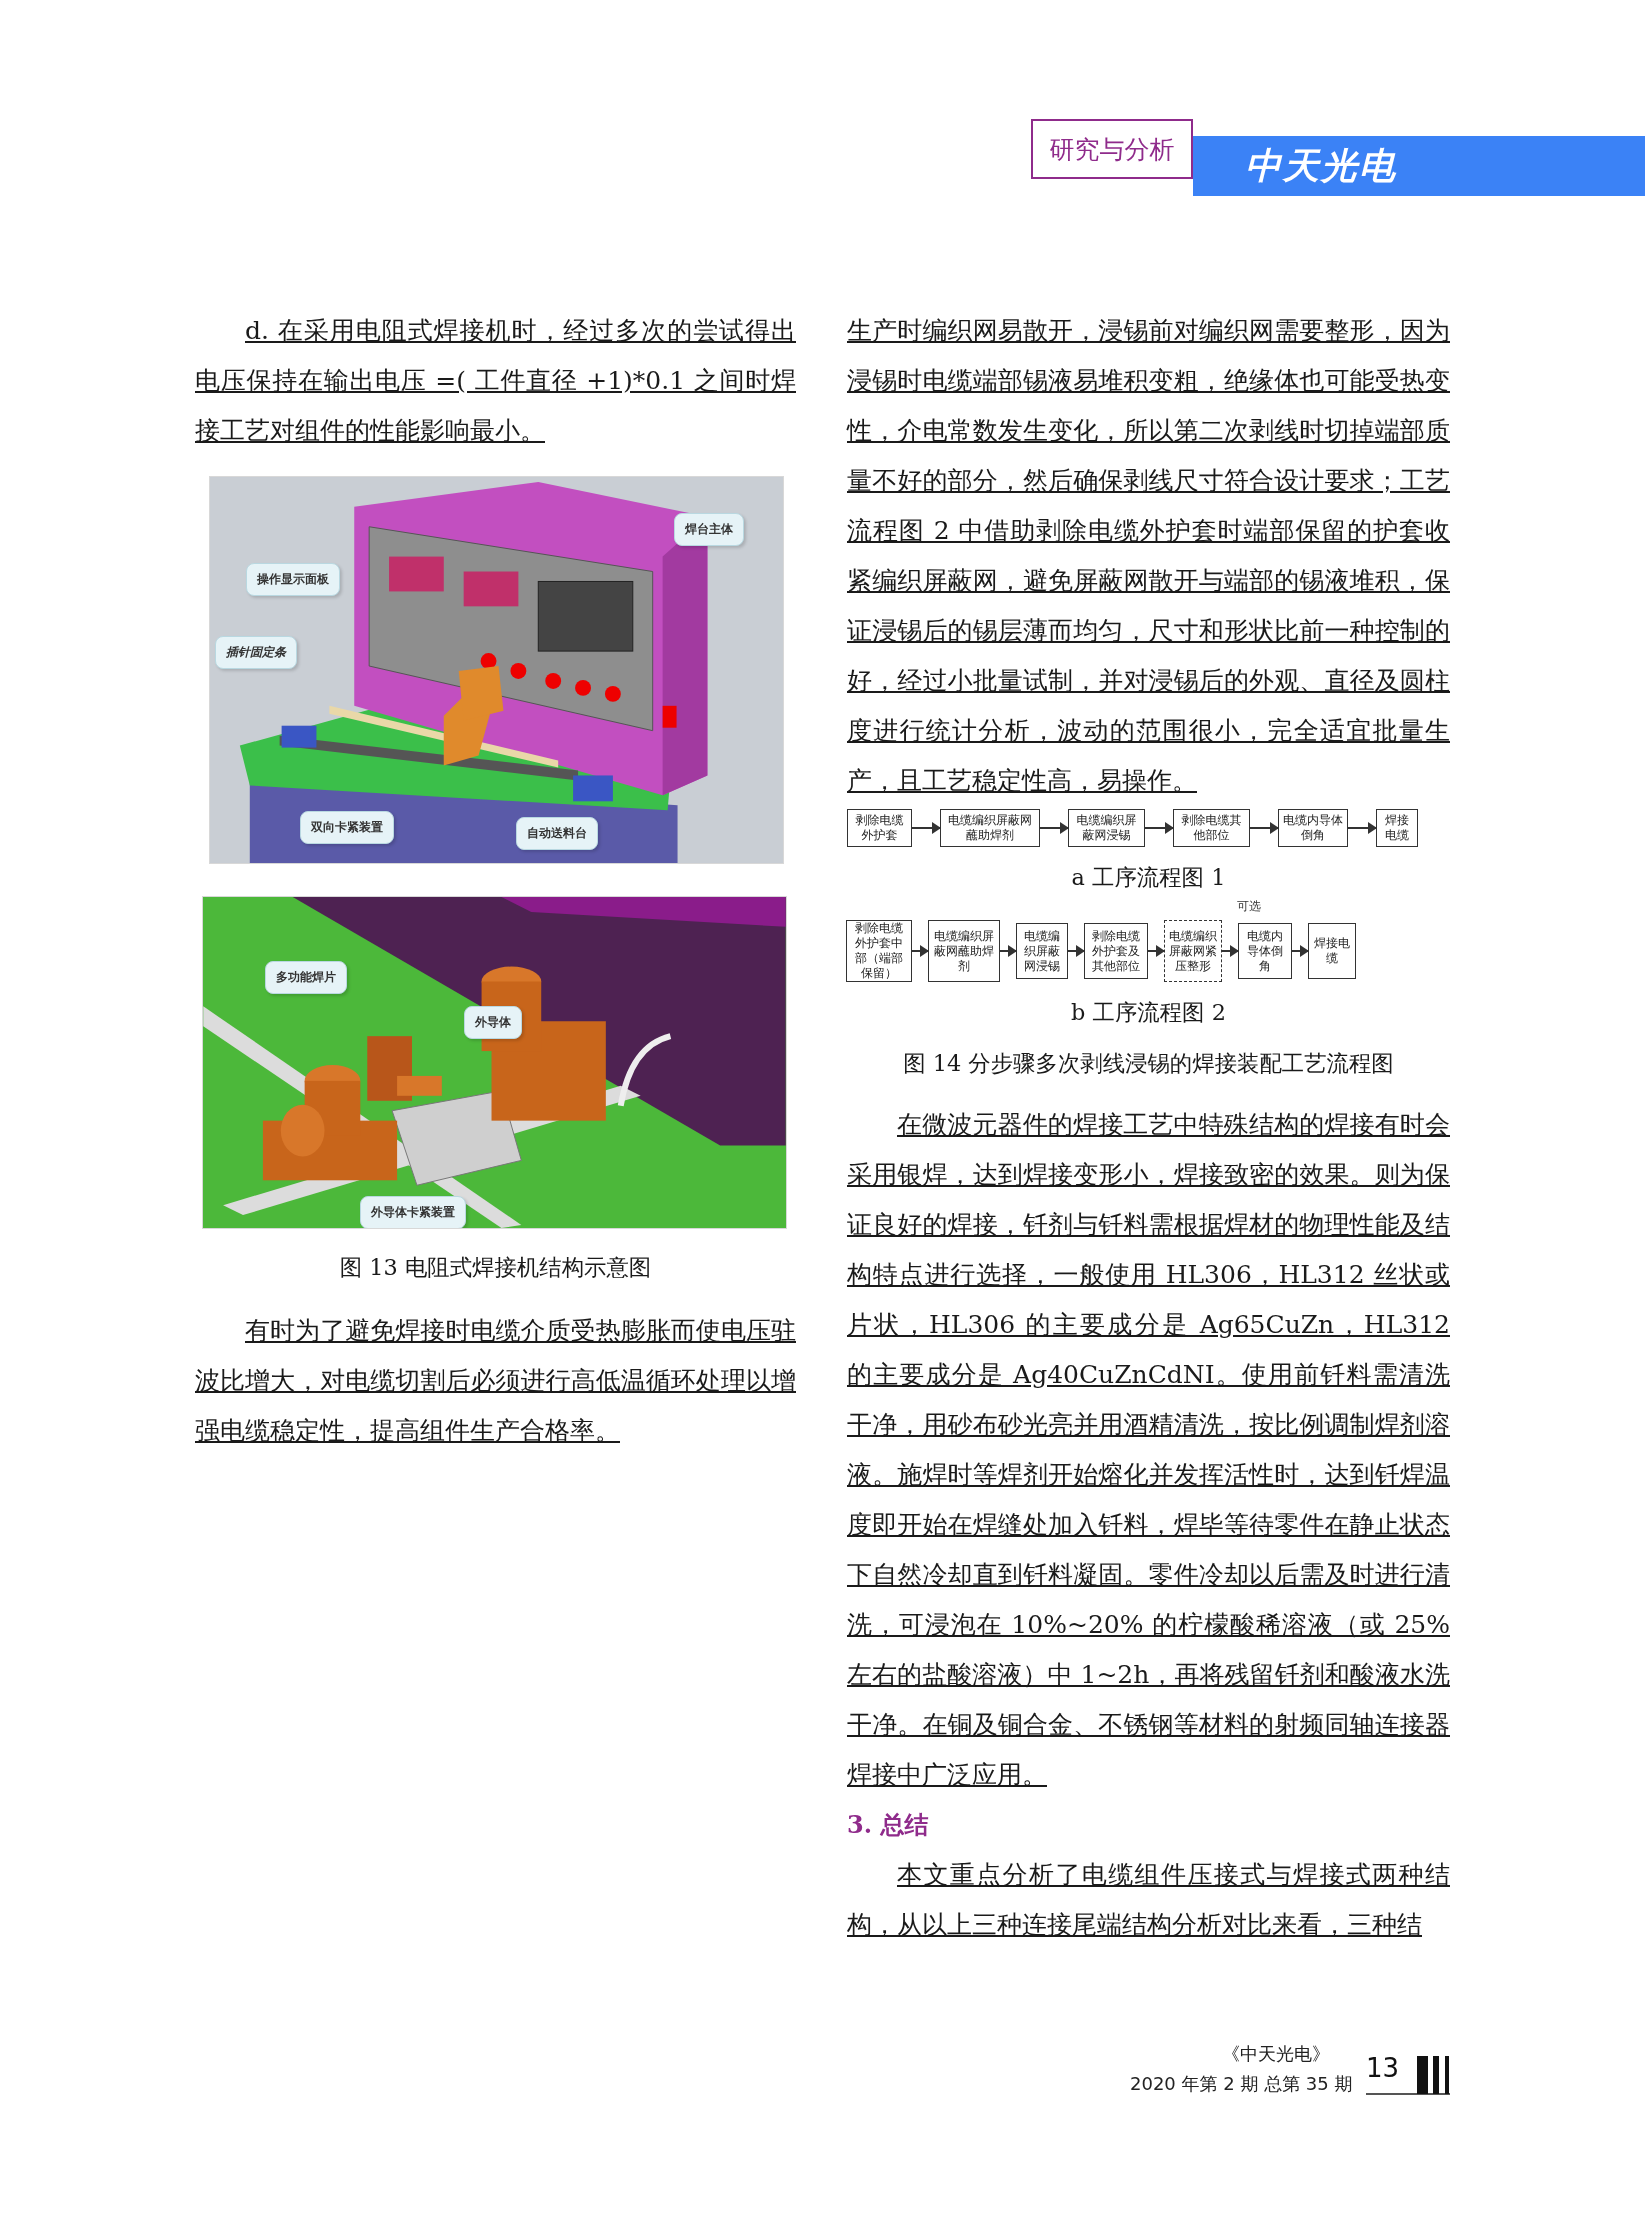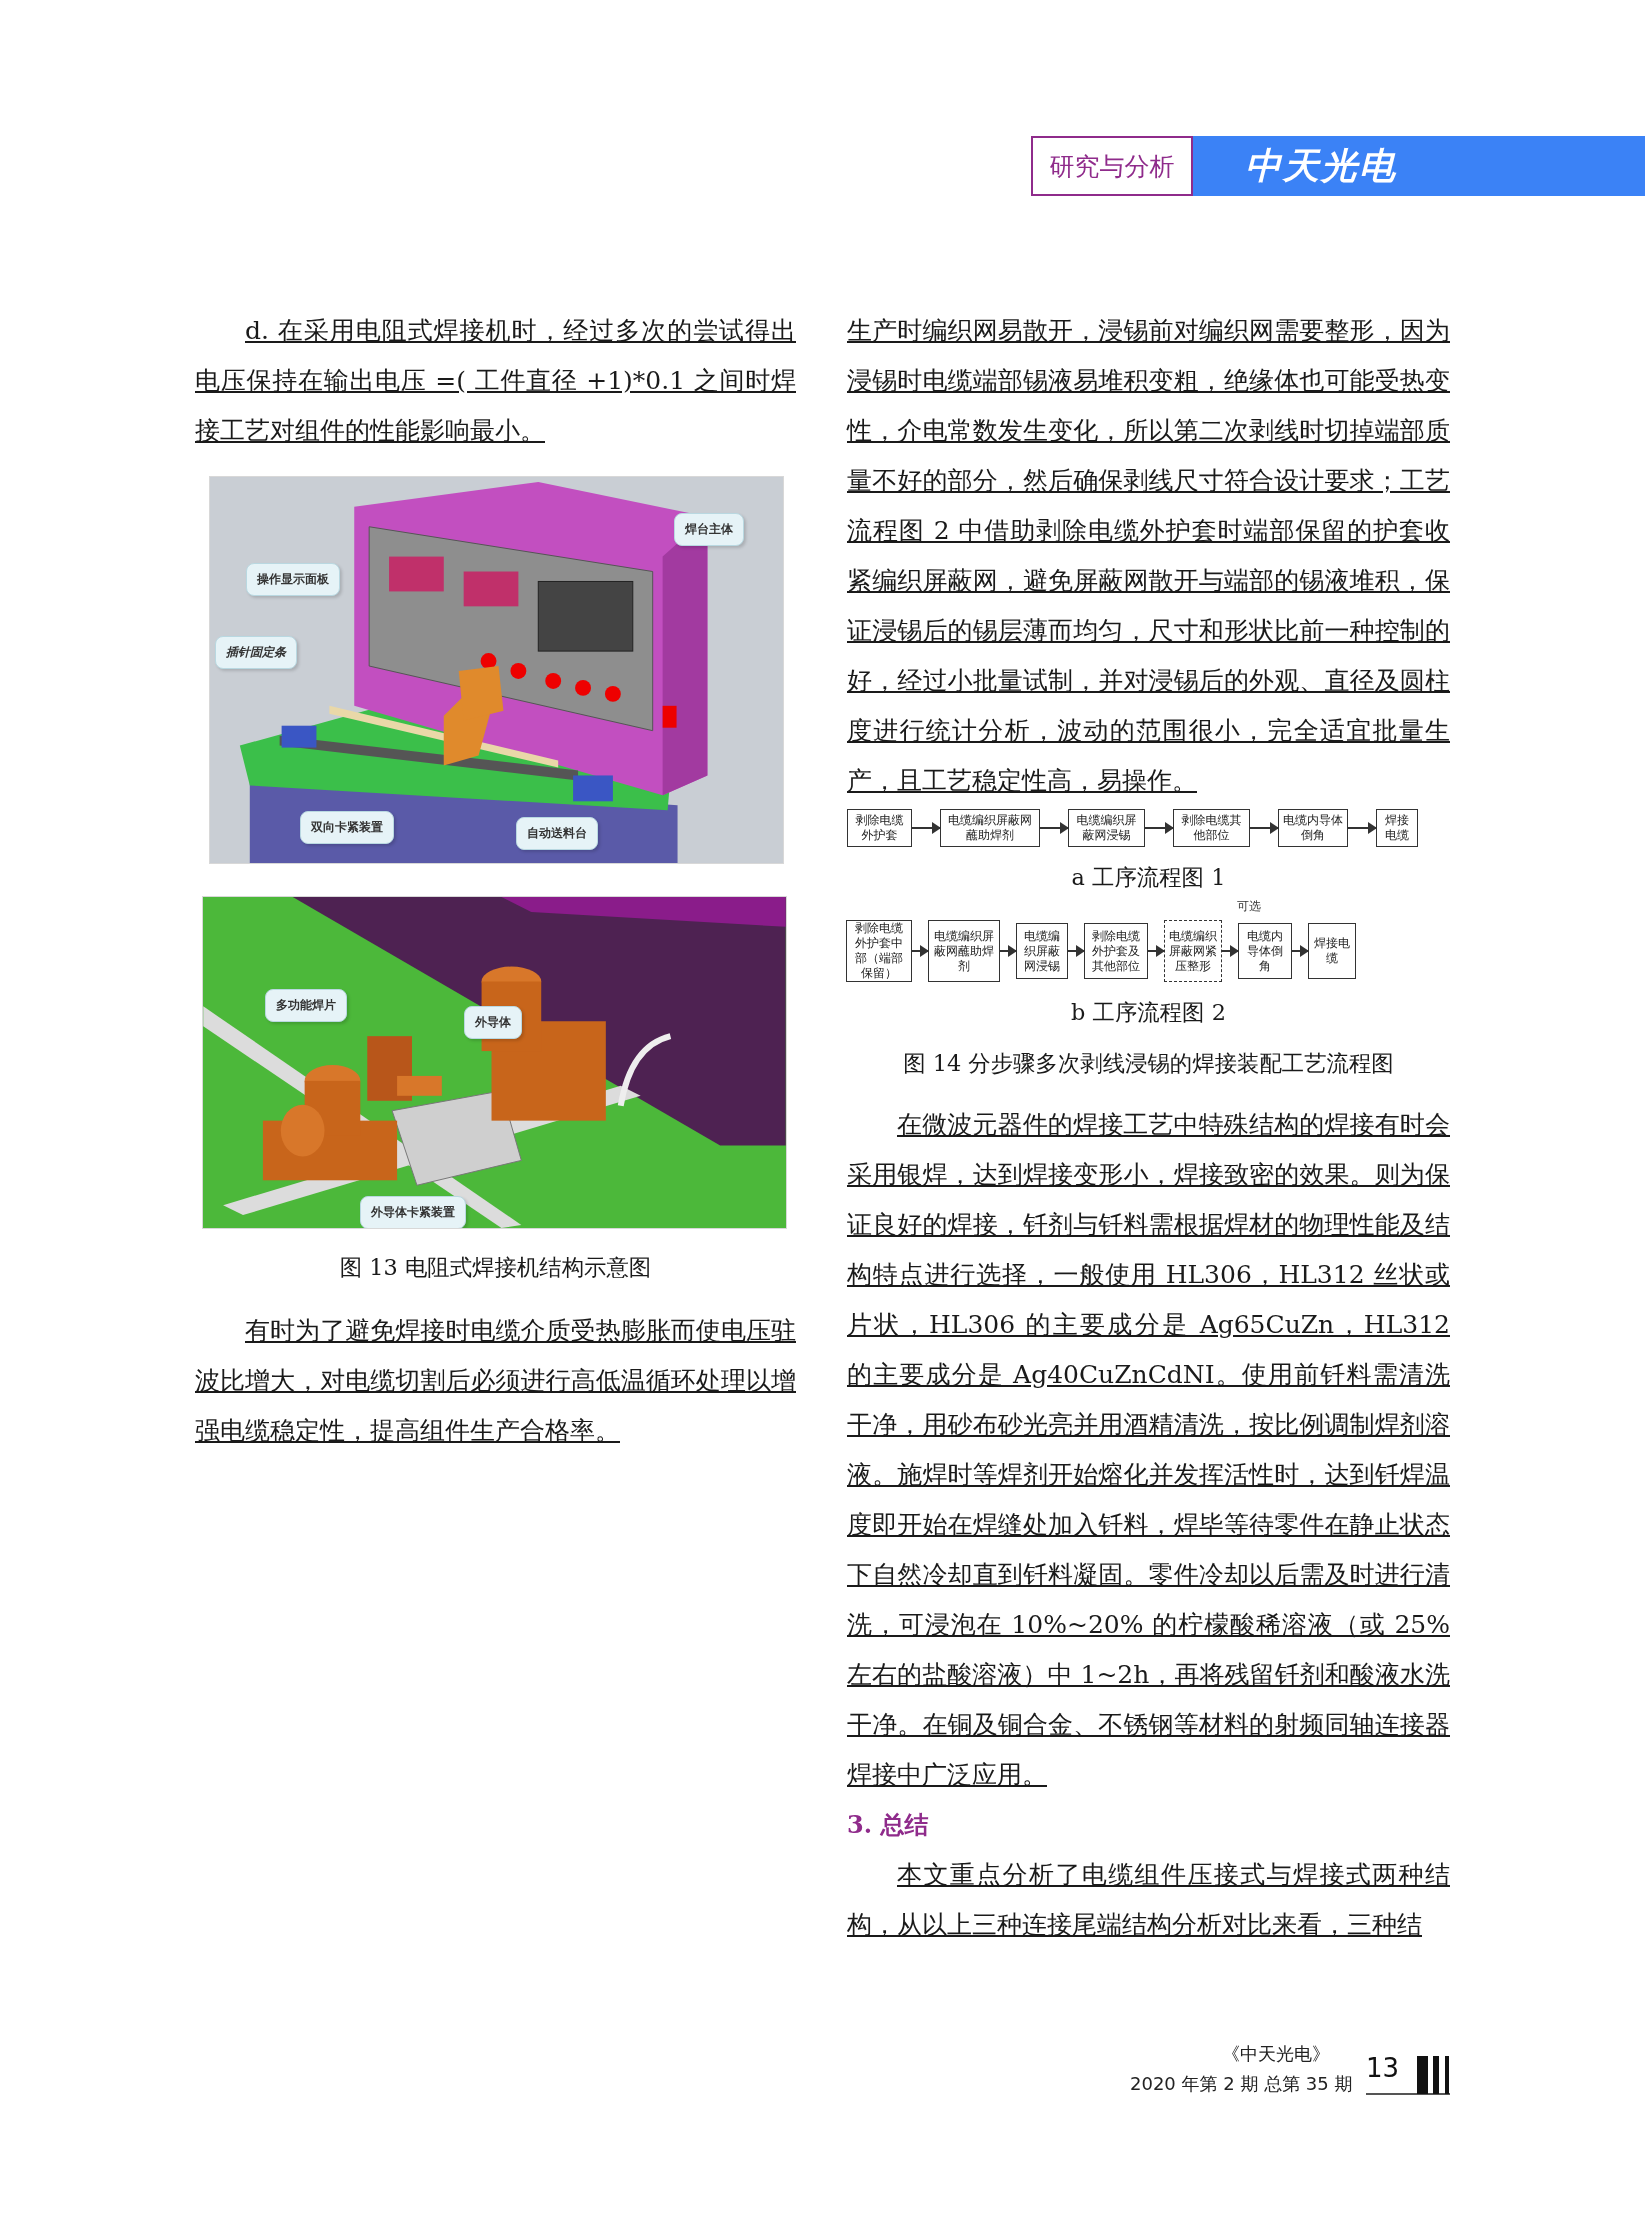--- a/index.html
+++ b/index.html
@@ -1,21 +1,21 @@
 <!DOCTYPE html>
 <html><head>
 <meta charset="utf-8">
 <style>
   html, body { margin: 0; padding: 0; background: #ffffff; }
   body {
     width: 1646px; height: 2233px; position: relative; overflow: hidden;
     font-family: "DejaVu Serif", "Liberation Serif", serif; color: #1a1a1a;
   }
   .header-section {
-    position: absolute; left: 1031px; top: 136px; width: 162px; height: 60px;
+    position: absolute; left: 1031px; top: 119px; width: 162px; height: 60px;
     border: 2px solid #8f2b8b; background: #fff; box-sizing: border-box;
     display: flex; align-items: center; justify-content: center;
     font-family: "DejaVu Sans", sans-serif; font-size: 25px; color: #8f2b8b;
   }
   .header-brand {
     position: absolute; left: 1193px; top: 136px; width: 453px; height: 60px;
     background: #3b82f6; color: #fff;
     display: flex; align-items: center; padding-left: 52px; box-sizing: border-box;
     font-family: "DejaVu Serif", serif; font-weight: bold; font-size: 36px; letter-spacing: 2px;
     font-style: italic;
@@ -140,21 +140,21 @@
 
     <rect x="290" y="125" width="115" height="100" fill="#c8651b"></rect>
     <ellipse cx="310" cy="85" rx="30" ry="15" fill="#d8772a"></ellipse>
     <rect x="280" y="85" width="60" height="70" fill="#c8651b"></rect>
 
     <rect x="165" y="140" width="45" height="65" fill="#b8561a"></rect>
     <rect x="195" y="180" width="45" height="20" fill="#d8772a"></rect>
 
     <path d="M420,210 Q430,150 470,140" stroke="#eee" stroke-width="6" fill="none"></path>
   </svg>
-  <div class="callout" style="left:62px; top:64px;margin-top:28px;">多功能焊片</div>
+  <div class="callout" style="left:62px; top:64px;">多功能焊片</div>
   <div class="callout" style="left:261px; top:109px;">外导体</div>
   <div class="callout" style="left:157px; top:299px;">外导体卡紧装置</div>
 </div>
 
 <div class="caption" style="left:195px; top:1252px; width:601px;">图 13 电阻式焊接机结构示意图</div>
 
 <div class="col col-left" style="top:1306px;">
   <p class="body indent">有时为了避免焊接时电缆介质受热膨胀而使电压驻波比增大，对电缆切割后必须进行高低温循环处理以增强电缆稳定性，提高组件生产合格率。</p>
 </div>
 

